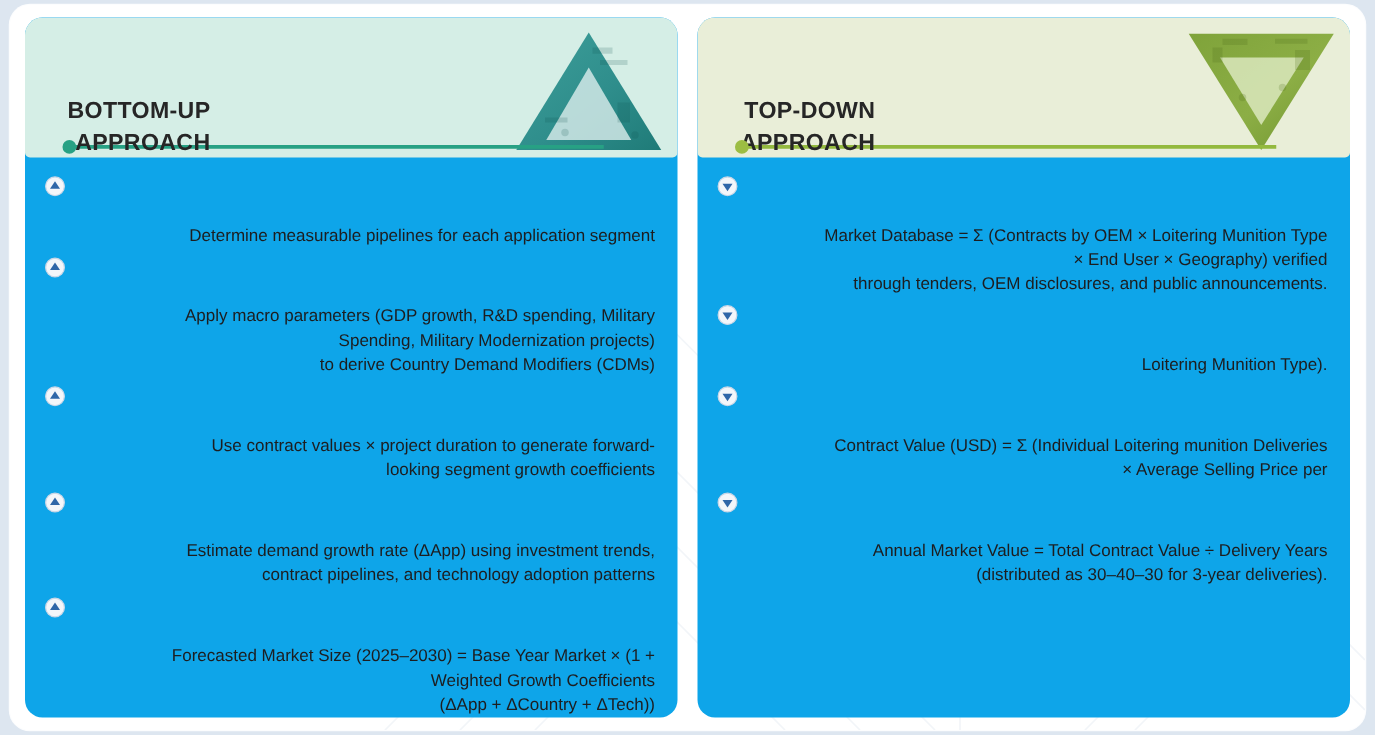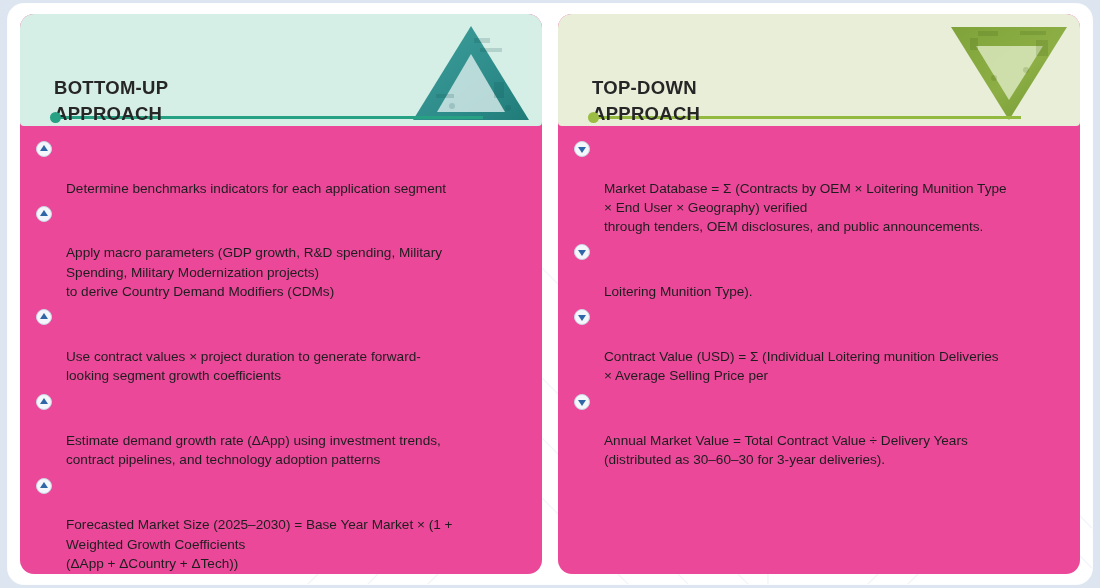--- a/index.html
+++ b/index.html
@@ -40,25 +40,26 @@
     inset: 0;
     display: flex;
     gap: 16px;
     padding: 10px 12px;
     box-sizing: border-box;
   }
 
   .card {
     position: relative;
     flex: 1 1 0;
-    background: #ec4899;
+    background: #0ea5e9;
     border-radius: 14px;
     overflow: hidden;
     display: flex;
     flex-direction: column;
+    text-align: right;
   }
 
   .card-header {
     position: relative;
     height: 112px;
     flex: 0 0 112px;
     border-radius: 12px 12px 4px 4px;
     overflow: hidden;
   }
   .card.left .card-header  { background: #d5eee6; }
@@ -200,21 +201,21 @@
 APPROACH</h2>
 
         <span class="accent-line"></span>
         <span class="accent-dot"></span>
       </header>
 
       <div class="card-body">
         <ul class="bullets">
           <li>
             <span class="bullet-icon bullet-up"></span>
-            <span>Determine benchmarks indicators for each application segment</span>
+            <span>Determine measurable pipelines for each application segment</span>
           </li>
           <li>
             <span class="bullet-icon bullet-up"></span>
             <span> Apply macro parameters (GDP growth, R&amp;D spending, Military
 Spending, Military Modernization projects)
 to derive Country Demand Modifiers (CDMs)</span>
           </li>
           <li>
             <span class="bullet-icon bullet-up"></span>
             <span>Use contract values × project duration to generate forward-
@@ -279,21 +280,21 @@
             <span>Loitering Munition Type).</span>
           </li>
           <li>
             <span class="bullet-icon bullet-down"></span>
             <span>Contract Value (USD) = Σ (Individual Loitering munition Deliveries
 × Average Selling Price per</span>
           </li>
           <li>
             <span class="bullet-icon bullet-down"></span>
             <span>Annual Market Value = Total Contract Value ÷ Delivery Years
-(distributed as 30–60–30 for 3-year deliveries).</span>
+(distributed as 30–40–30 for 3-year deliveries).</span>
           </li>
 
         </ul>
       </div>
     </section>
 
   </div>
 </div>
 
 </body></html>

